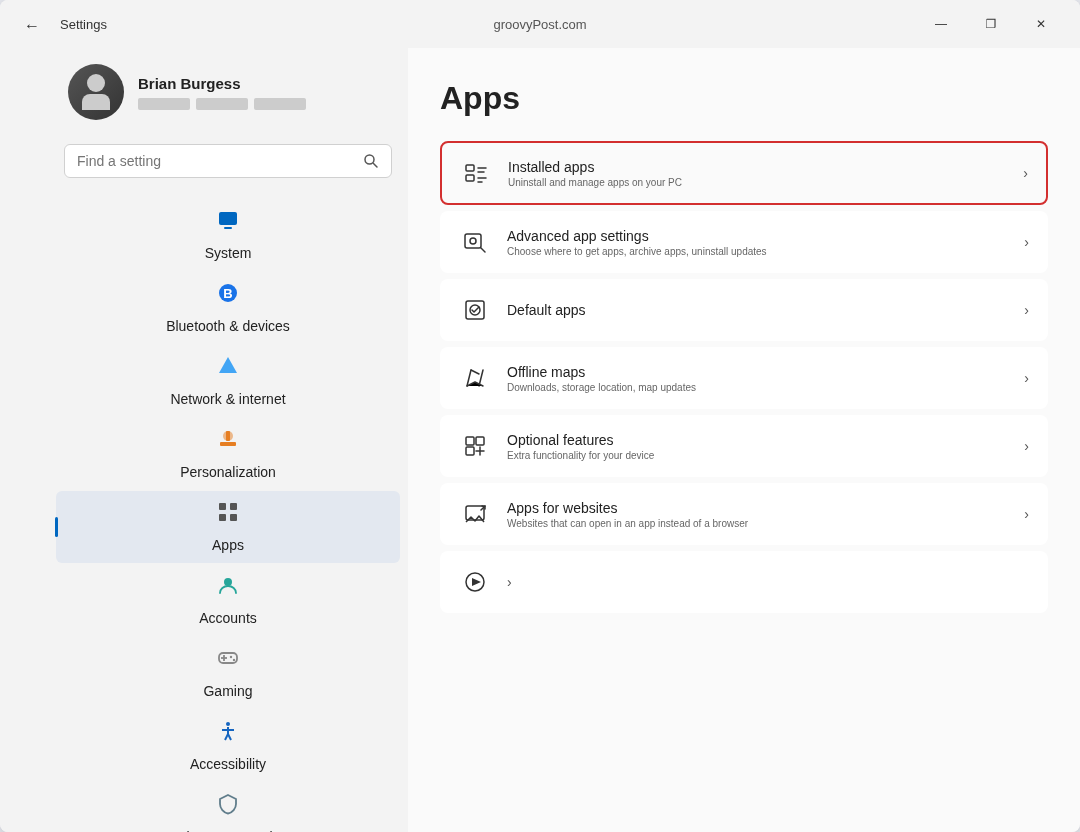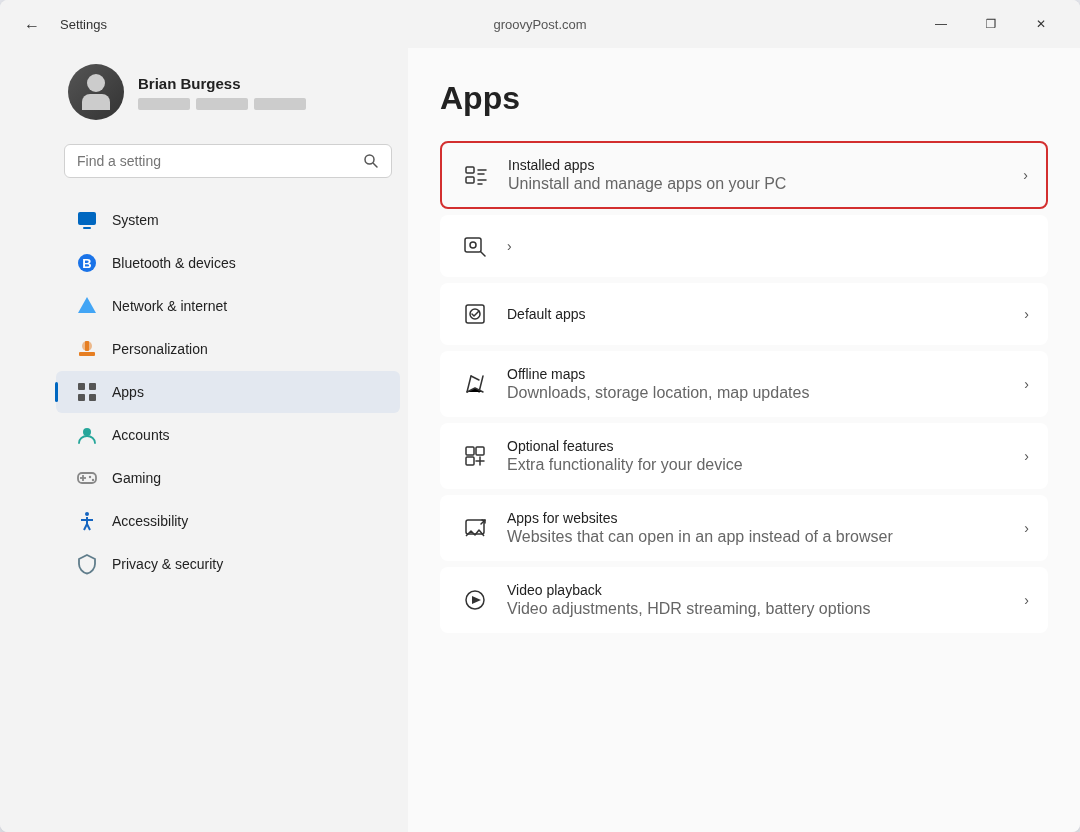--- a/index.html
+++ b/index.html
@@ -193,20 +193,21 @@
     }
     .nav-item {
       display: flex;
       align-items: center;
       gap: 14px;
       padding: 10px 20px;
       cursor: pointer;
       border-radius: 6px;
       margin: 1px 8px;
       position: relative;
+      flex-direction: column;
     }
     .nav-item.active {
       background: #e3e8f0;
     }
     .nav-item.active::before {
       content: '';
       position: absolute;
       left: -1px;
       top: 50%;
       transform: translateY(-50%);
@@ -278,21 +279,21 @@
       display: flex;
       flex-direction: column;
       gap: 2px;
     }
     .settings-item-title {
       font-size: 14px;
       font-weight: 500;
       color: #222;
     }
     .settings-item-desc {
-      font-size: 16px;
+      font-size: 10px;
       color: #666;
     }
     .settings-item-chevron {
       color: #555;
       font-size: 14px;
       flex-shrink: 0;
     }
 
     
     .icon-system { color: #0067c0; }
@@ -481,20 +482,24 @@
         </div>
 
         <div class="settings-item">
           <span class="settings-item-icon">
             <svg width="28" height="28" viewBox="0 0 28 28">
                 <rect x="4" y="6" width="16" height="14" rx="2" stroke="#333" stroke-width="1.5" fill="none"></rect>
                 <circle cx="12" cy="13" r="3" stroke="#333" stroke-width="1.5" fill="none"></circle>
                 <path d="M20 20 L24 24" stroke="#333" stroke-width="1.5" stroke-linecap="round"></path>
               </svg>
           </span>
+          <div class="settings-item-text">
+            <span class="settings-item-title">Advanced app settings</span>
+            <span class="settings-item-desc">Choose where to get apps, archive apps, uninstall updates</span>
+          </div>
           <span class="settings-item-chevron">›</span>
         </div>
 
         <div class="settings-item">
           <span class="settings-item-icon">
             <svg width="28" height="28" viewBox="0 0 28 28">
                 <rect x="5" y="5" width="18" height="18" rx="2" stroke="#333" stroke-width="1.5" fill="none"></rect>
                 <circle cx="14" cy="14" r="5" fill="none" stroke="#333" stroke-width="1.5"></circle>
                 <polyline points="11,14 13,16 18,11" stroke="#333" stroke-width="1.5" fill="none" stroke-linecap="round" stroke-linejoin="round"></polyline>
               </svg>
@@ -555,23 +560,19 @@
           <span class="settings-item-chevron">›</span>
         </div>
 
         <div class="settings-item">
           <span class="settings-item-icon">
             <svg width="28" height="28" viewBox="0 0 28 28">
                 <circle cx="14" cy="14" r="9" stroke="#333" stroke-width="1.5" fill="none"></circle>
                 <polygon points="11,10 11,18 20,14" fill="#333"></polygon>
               </svg>
           </span>
-          <div class="settings-item-text">
-            <span class="settings-item-title">Video playback</span>
-            <span class="settings-item-desc">Video adjustments, HDR streaming, battery options</span>
-          </div>
           <span class="settings-item-chevron">›</span>
         </div>
 
       </div>
     </div>
   </div>
 </div>
 
 </body></html>

